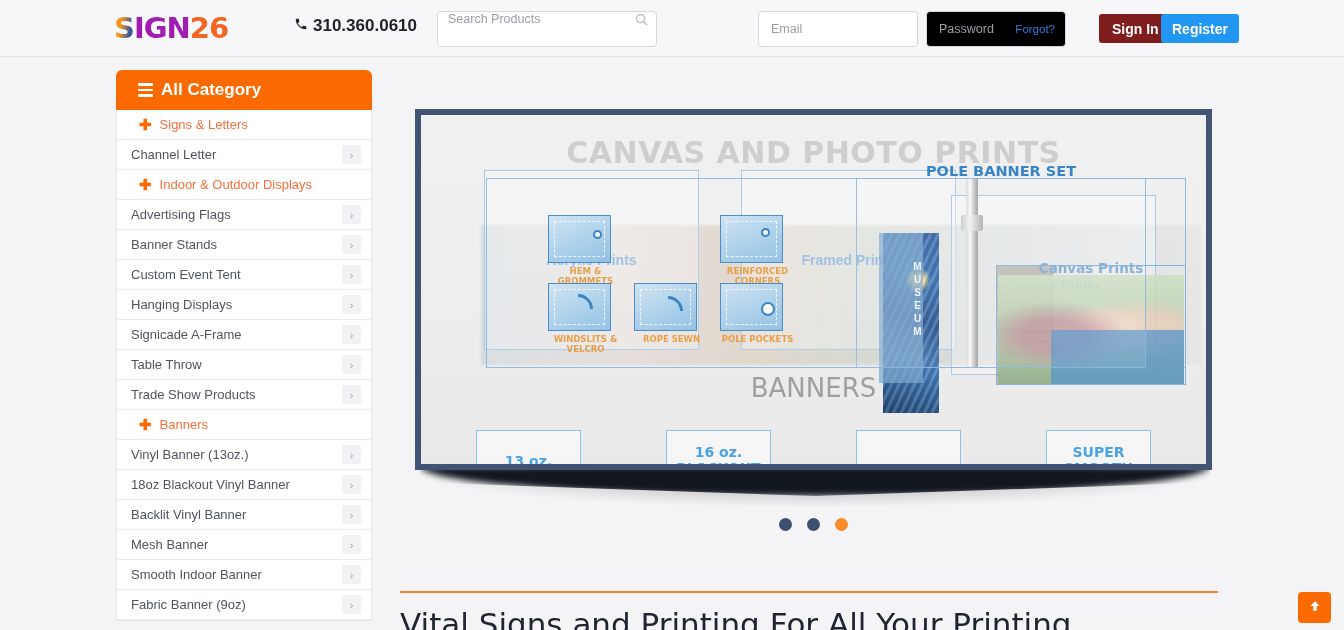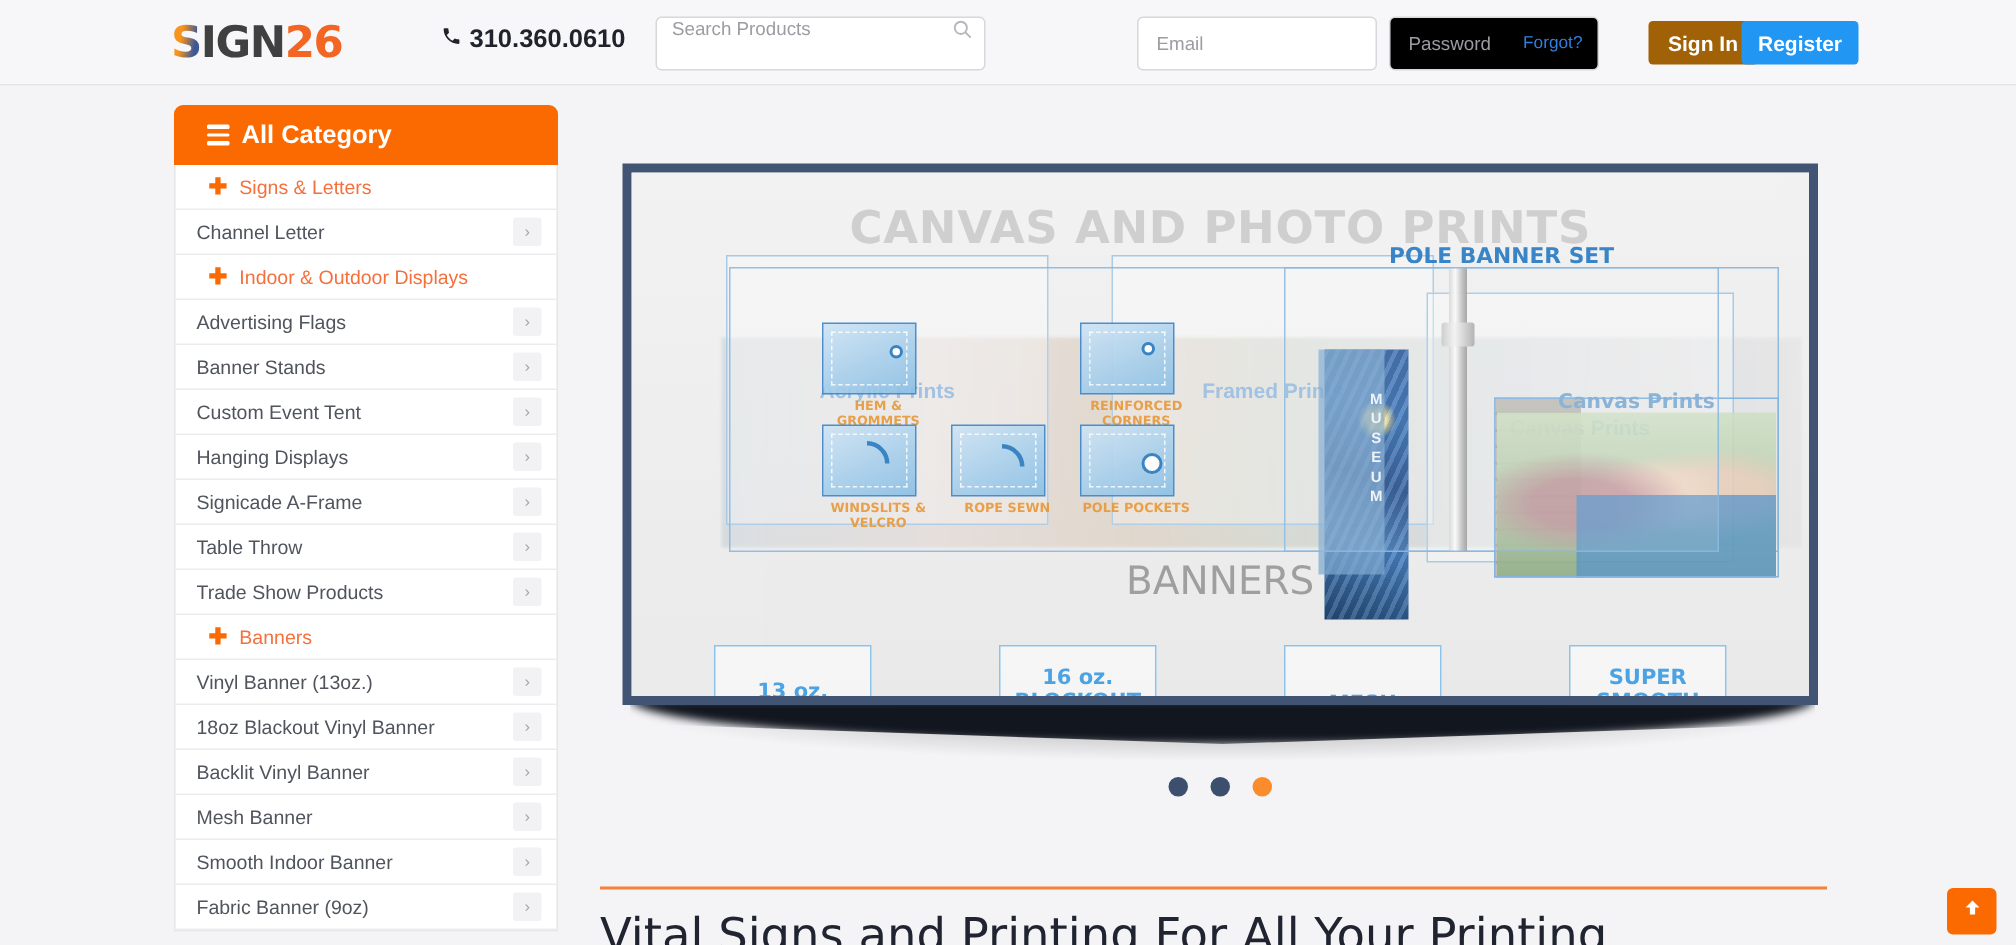--- a/index.html
+++ b/index.html
@@ -22,21 +22,21 @@
     position: absolute; left: 114px; top: 13px;
     font-size: 29px; font-weight: bold; letter-spacing: -1px;
     line-height: 30px;
     font-family: "DejaVu Sans", sans-serif;
   }
   .logo .s {
     background: linear-gradient(100deg, #f7941d 0%, #f7941d 35%, #3b5998 75%);
     -webkit-background-clip: text; background-clip: text;
     -webkit-text-fill-color: transparent; color: #3b5998;
   }
-  .logo .ign { color: #404040; }
+  .logo .ign { color: #a21caf; }
   .logo .num { color: #f26522; }
 
   .phone {
     position: absolute; left: 294px; top: 16px;
     font-size: 17px; font-weight: bold; color: #20232b;
     display: flex; align-items: center; gap: 5px;
   }
   .phone svg { width: 14px; height: 14px; fill: #20232b; }
 
   .searchbox {
@@ -73,21 +73,21 @@
   }
   .emailbox input::placeholder, .passbox input::placeholder { color: #9c9ca3; }
   .forgot {
     font-size: 11.5px; color: #2f7fe0; padding-right: 10px;
     text-decoration: none; white-space: nowrap; cursor: pointer;
   }
 
   .btn-signin {
     position: absolute; left: 1099px; top: 14px;
     height: 29px; padding: 0 13px;
-    background: #a16207; color: #fff;
+    background: #7f1d1d; color: #fff;
     border: 0; border-radius: 3px;
     font-size: 14px; font-weight: bold; cursor: pointer;
     font-family: "Liberation Sans", sans-serif;
   }
   .btn-register {
     position: absolute; left: 1161px; top: 14px;
     height: 29px; padding: 0 11px;
     background: #2196f3; color: #fff;
     border: 0; border-radius: 3px;
     font-size: 14px; font-weight: bold; cursor: pointer;

